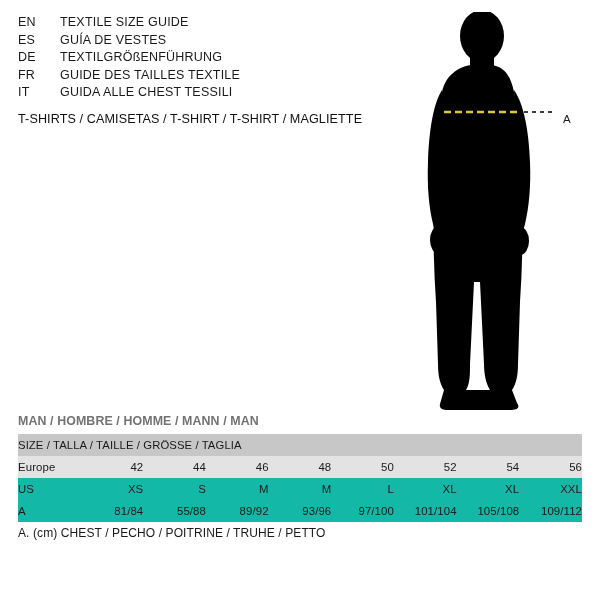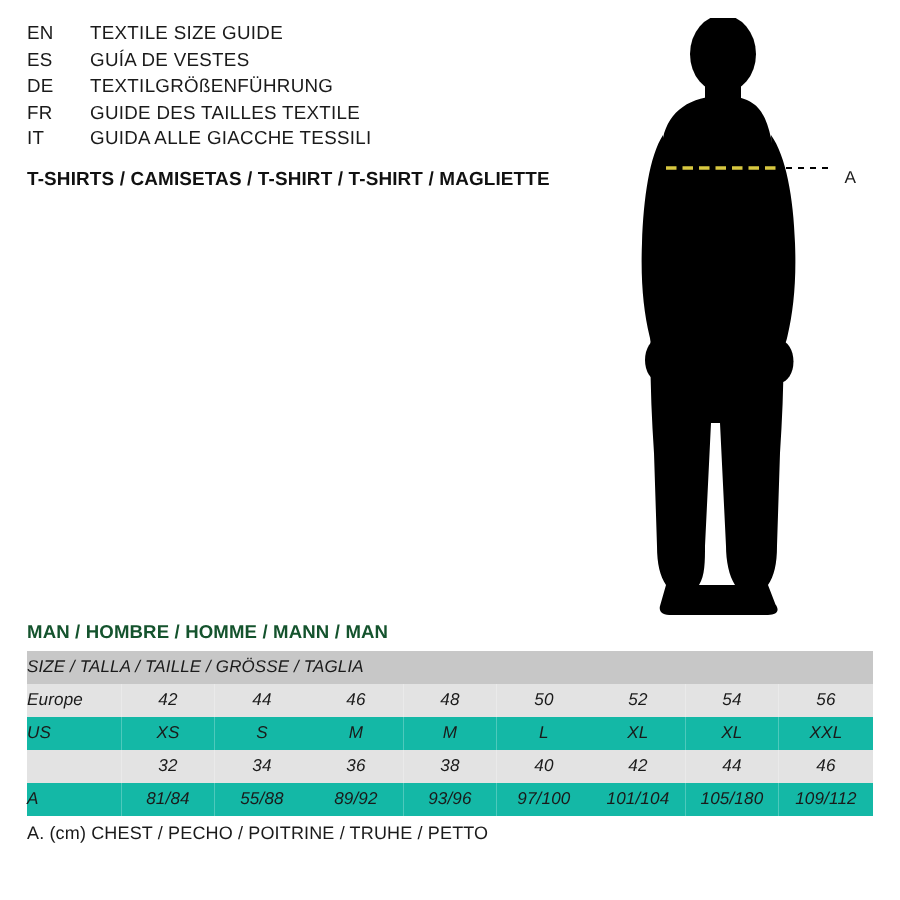--- a/index.html
+++ b/index.html
@@ -48,21 +48,21 @@
   
   .category-block {
     position: absolute;
     left: 18px;
     top: 110px;
     width: 420px;
   }
   .category-line {
     font-size: 12.6px;
     line-height: 18px;
-    font-weight: bold;
+    font-weight: normal;
     letter-spacing: 0.1px;
     color: #111111;
   }
 
   
   .figure-wrap {
     position: absolute;
     left: 400px;
     top: 12px;
     width: 190px;
@@ -84,29 +84,28 @@
   .table-section {
     position: absolute;
     left: 18px;
     top: 414px;
     width: 564px;
   }
   .man-title {
     font-size: 12.4px;
     font-weight: bold;
     letter-spacing: 0.1px;
-    color: #14532d;
+    color: #737373;
     margin-bottom: 6px;
   }
   table.size-table {
     border-collapse: collapse;
     width: 564px;
     table-layout: fixed;
     font-size: 11.4px;
-    font-style: italic;
   }
   table.size-table td {
     padding: 3px 0 3px 0;
     height: 16px;
     color: #1a1a1a;
     letter-spacing: 0.1px;
   }
   tr.header-row td {
     background: #c7c7c7;
     font-weight: normal;
@@ -119,21 +118,21 @@
   tr.plain td {
     background: #14b8a6;
   }
   td.col-label {
     width: 90px;
     padding-left: 2px;
     margin-left: 36px;
   }
   td.col-val {
     width: 67px;
-    text-align: center;
+    text-align: right;
   }
   .footnote {
     margin-top: 4px;
     font-size: 12px;
     letter-spacing: 0.1px;
     color: #1a1a1a;
   }
 </style>
 </head>
 <body>
@@ -152,21 +151,21 @@
     <div class="lang-row">
       <span class="lang-code">DE</span>
       <span class="lang-text">TEXTILGRÖßENFÜHRUNG</span>
     </div>
     <div class="lang-row">
       <span class="lang-code">FR</span>
       <span class="lang-text">GUIDE DES TAILLES TEXTILE</span>
     </div>
     <div class="lang-row">
       <span class="lang-code">IT</span>
-      <span class="lang-text">GUIDA ALLE GIACCHE TESSILI</span>
+      <span class="lang-text">GUIDA ALLE CHEST TESSILI</span>
     </div>
   </div>
 
   <div class="category-block">
     <div class="category-line">T-SHIRTS / CAMISETAS / T-SHIRT / T-SHIRT / MAGLIETTE</div>
   </div>
 
   <div class="figure-wrap">
     <svg width="190" height="400" viewBox="0 0 190 400" xmlns="http://www.w3.org/2000/svg">
       <g>
@@ -241,40 +240,29 @@
           <td class="col-label">US</td>
           <td class="col-val">XS</td>
           <td class="col-val">S</td>
           <td class="col-val">M</td>
           <td class="col-val">M</td>
           <td class="col-val">L</td>
           <td class="col-val">XL</td>
           <td class="col-val">XL</td>
           <td class="col-val">XXL</td>
         </tr>
-        <tr class="shade">
-          <td class="col-label"></td>
-          <td class="col-val">32</td>
-          <td class="col-val">34</td>
-          <td class="col-val">36</td>
-          <td class="col-val">38</td>
-          <td class="col-val">40</td>
-          <td class="col-val">42</td>
-          <td class="col-val">44</td>
-          <td class="col-val">46</td>
-        </tr>
         <tr class="plain">
           <td class="col-label">A</td>
           <td class="col-val">81/84</td>
           <td class="col-val">55/88</td>
           <td class="col-val">89/92</td>
           <td class="col-val">93/96</td>
           <td class="col-val">97/100</td>
           <td class="col-val">101/104</td>
-          <td class="col-val">105/180</td>
+          <td class="col-val">105/108</td>
           <td class="col-val">109/112</td>
         </tr>
       </tbody>
     </table>
     <div class="footnote">A. (cm) CHEST / PECHO / POITRINE / TRUHE / PETTO</div>
   </div>
 
 </div>
 
 </body></html>

